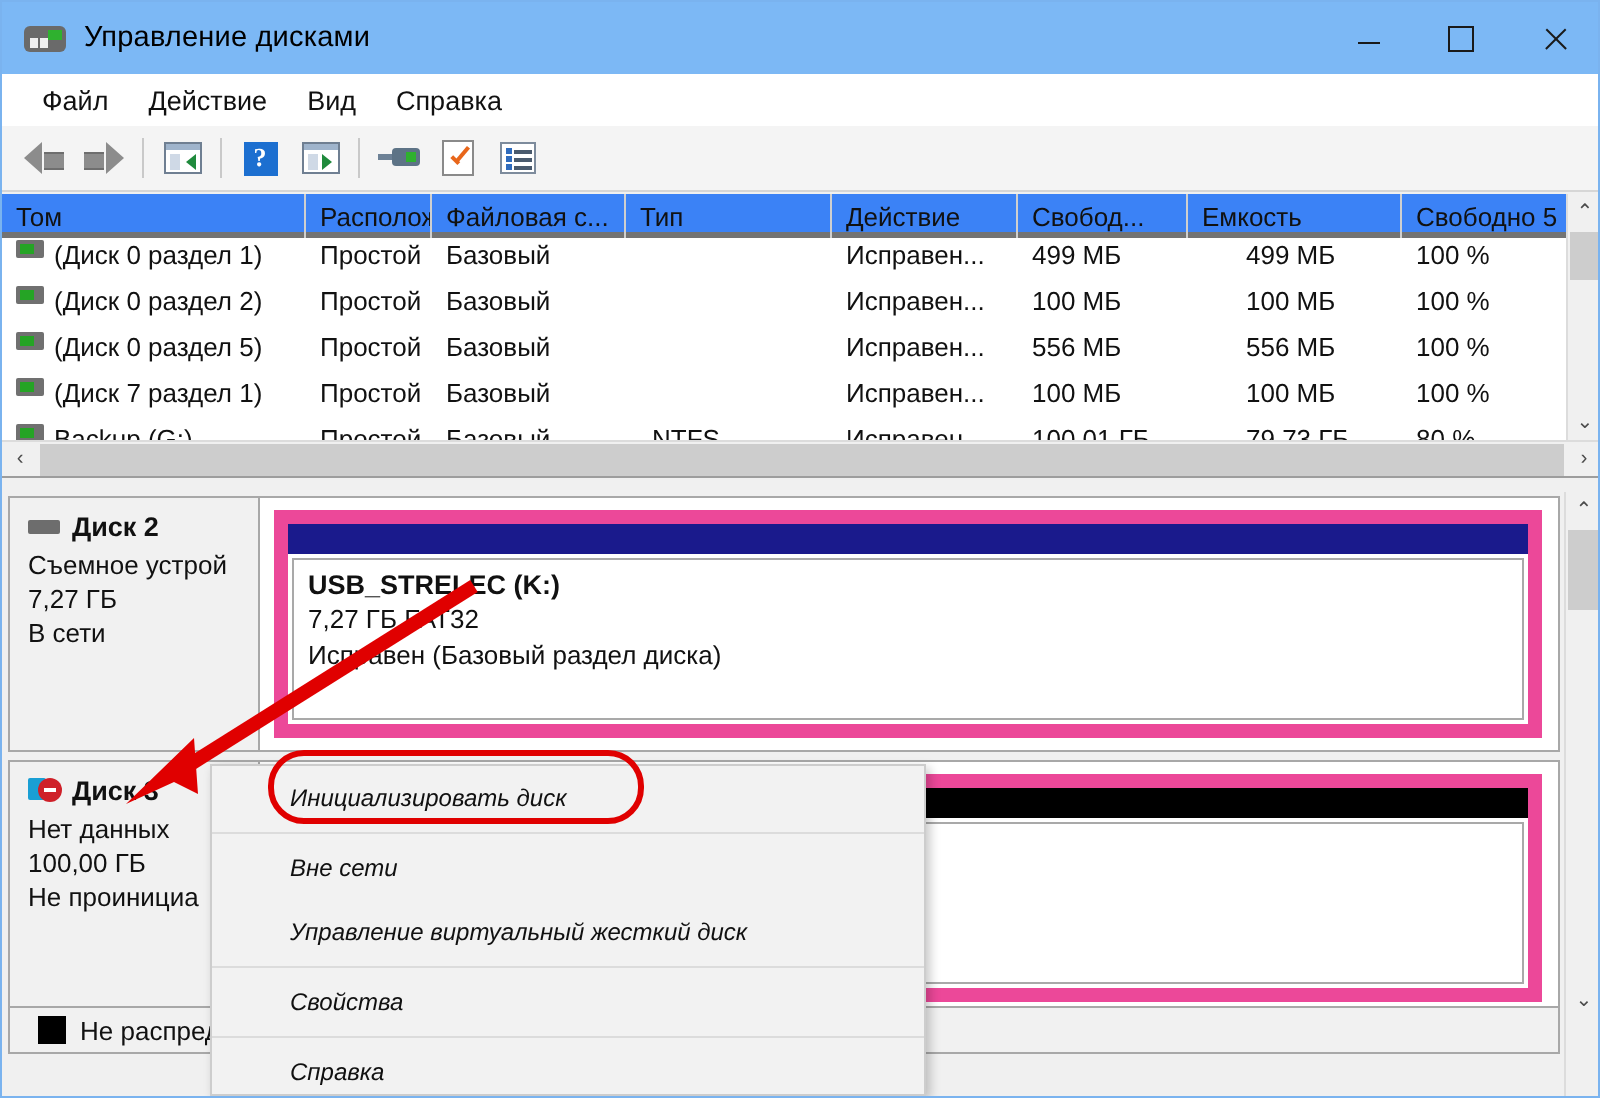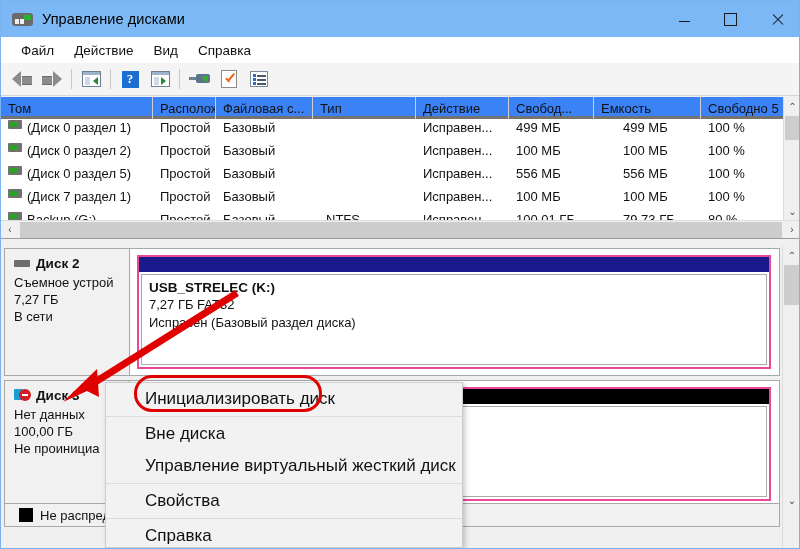--- a/index.html
+++ b/index.html
@@ -287,21 +287,21 @@
   .dicon-err .badge {
     position: absolute; right: 0; top: 1px; width: 12px; height: 12px;
     border-radius: 50%; background: #cf2029;
   }
   .dicon-err .badge:after {
     content: ""; position: absolute; left: 3px; top: 5px; width: 6px; height: 2.2px; background: #fff;
   }
 
   .disk-body { flex: 1; padding: 6px 8px 6px 7px; box-sizing: border-box; position: relative;}
   .part-box {
-    border: 2px solid #ec4899;
+    border: 7px solid #ec4899;
     box-sizing: border-box; height: 100%;
     background: #fff;
     display: flex; flex-direction: column;
   }
   .part-cap { height: 15px; }
   .part-cap.blue { background: #1a1a8c; }
   .part-cap.black { background: #000000; }
   .part-inner {
     flex: 1; background: #fff; border: 1px solid #a9a9a9; margin: 2px;
     box-sizing: border-box; padding: 5px 7px;
@@ -323,22 +323,23 @@
     position: absolute; left: 104px; top: 381px;
     width: 358px; height: 166px;
     background: #f2f2f2;
     border: 1px solid #cdcdcd;
     box-shadow: 2px 2px 5px rgba(0,0,0,0.22);
     box-sizing: border-box;
     z-index: 40;
   }
   .ctx-item {
     height: 32px; display: flex; align-items: center;
-    padding-left: 39px; font-size: 17px; color: #111;
+    padding-left: 39px; font-size: 12px; color: #111;
     white-space: nowrap;
+    font-style: italic;
   }
   .ctx-sep { height: 1px; background: #dcdcdc; margin: 1px 0; }
 
   
   .anno-layer { position: absolute; left:0; top:0; width:800px; height:549px; pointer-events:none; z-index: 60;}
   .hl-ellipse {
     position: absolute; left: 133px; top: 374px;
     width: 182px; height: 31px;
     border: 3.6px solid #e00000;
     border-radius: 18px;
@@ -593,21 +594,21 @@
     <div class="gfx-scroll">
       <div class="up">⌃</div>
       <div class="thumb"></div>
       <div class="dn">⌄</div>
     </div>
   </div>
 
   <div class="ctx-menu">
     <div class="ctx-item">Инициализировать диск</div>
     <div class="ctx-sep"></div>
-    <div class="ctx-item">Вне диска</div>
+    <div class="ctx-item">Вне сети</div>
     <div class="ctx-item">Управление виртуальный жесткий диск</div>
     <div class="ctx-sep"></div>
     <div class="ctx-item">Свойства</div>
     <div class="ctx-sep"></div>
     <div class="ctx-item">Справка</div>
   </div>
 
   <div class="anno-layer">
     <svg width="800" height="549" style="position:absolute;left:0;top:0">
       <g>

